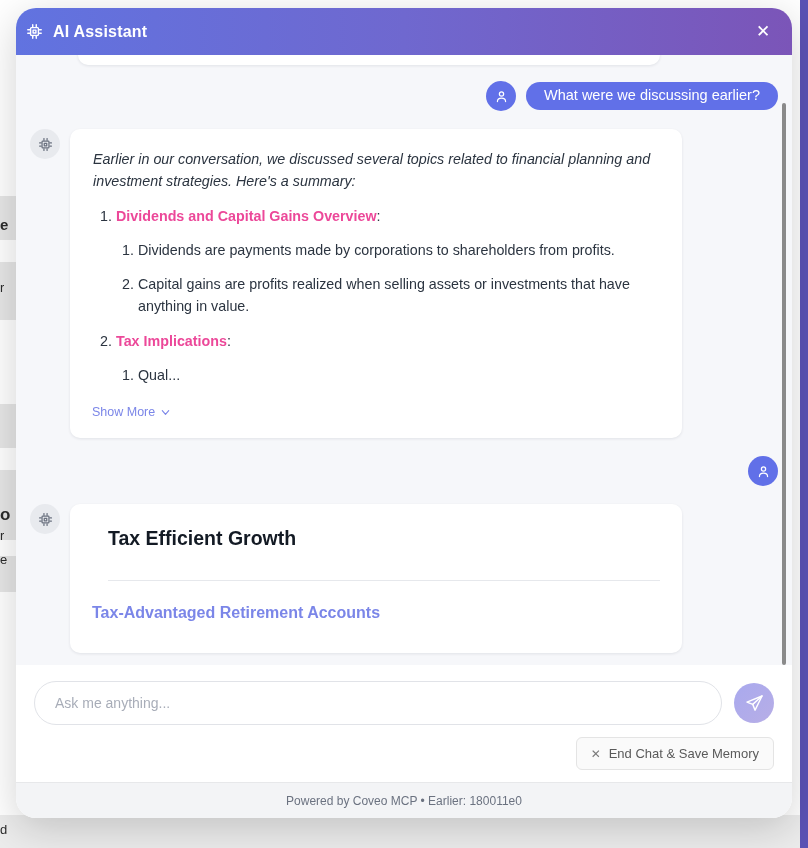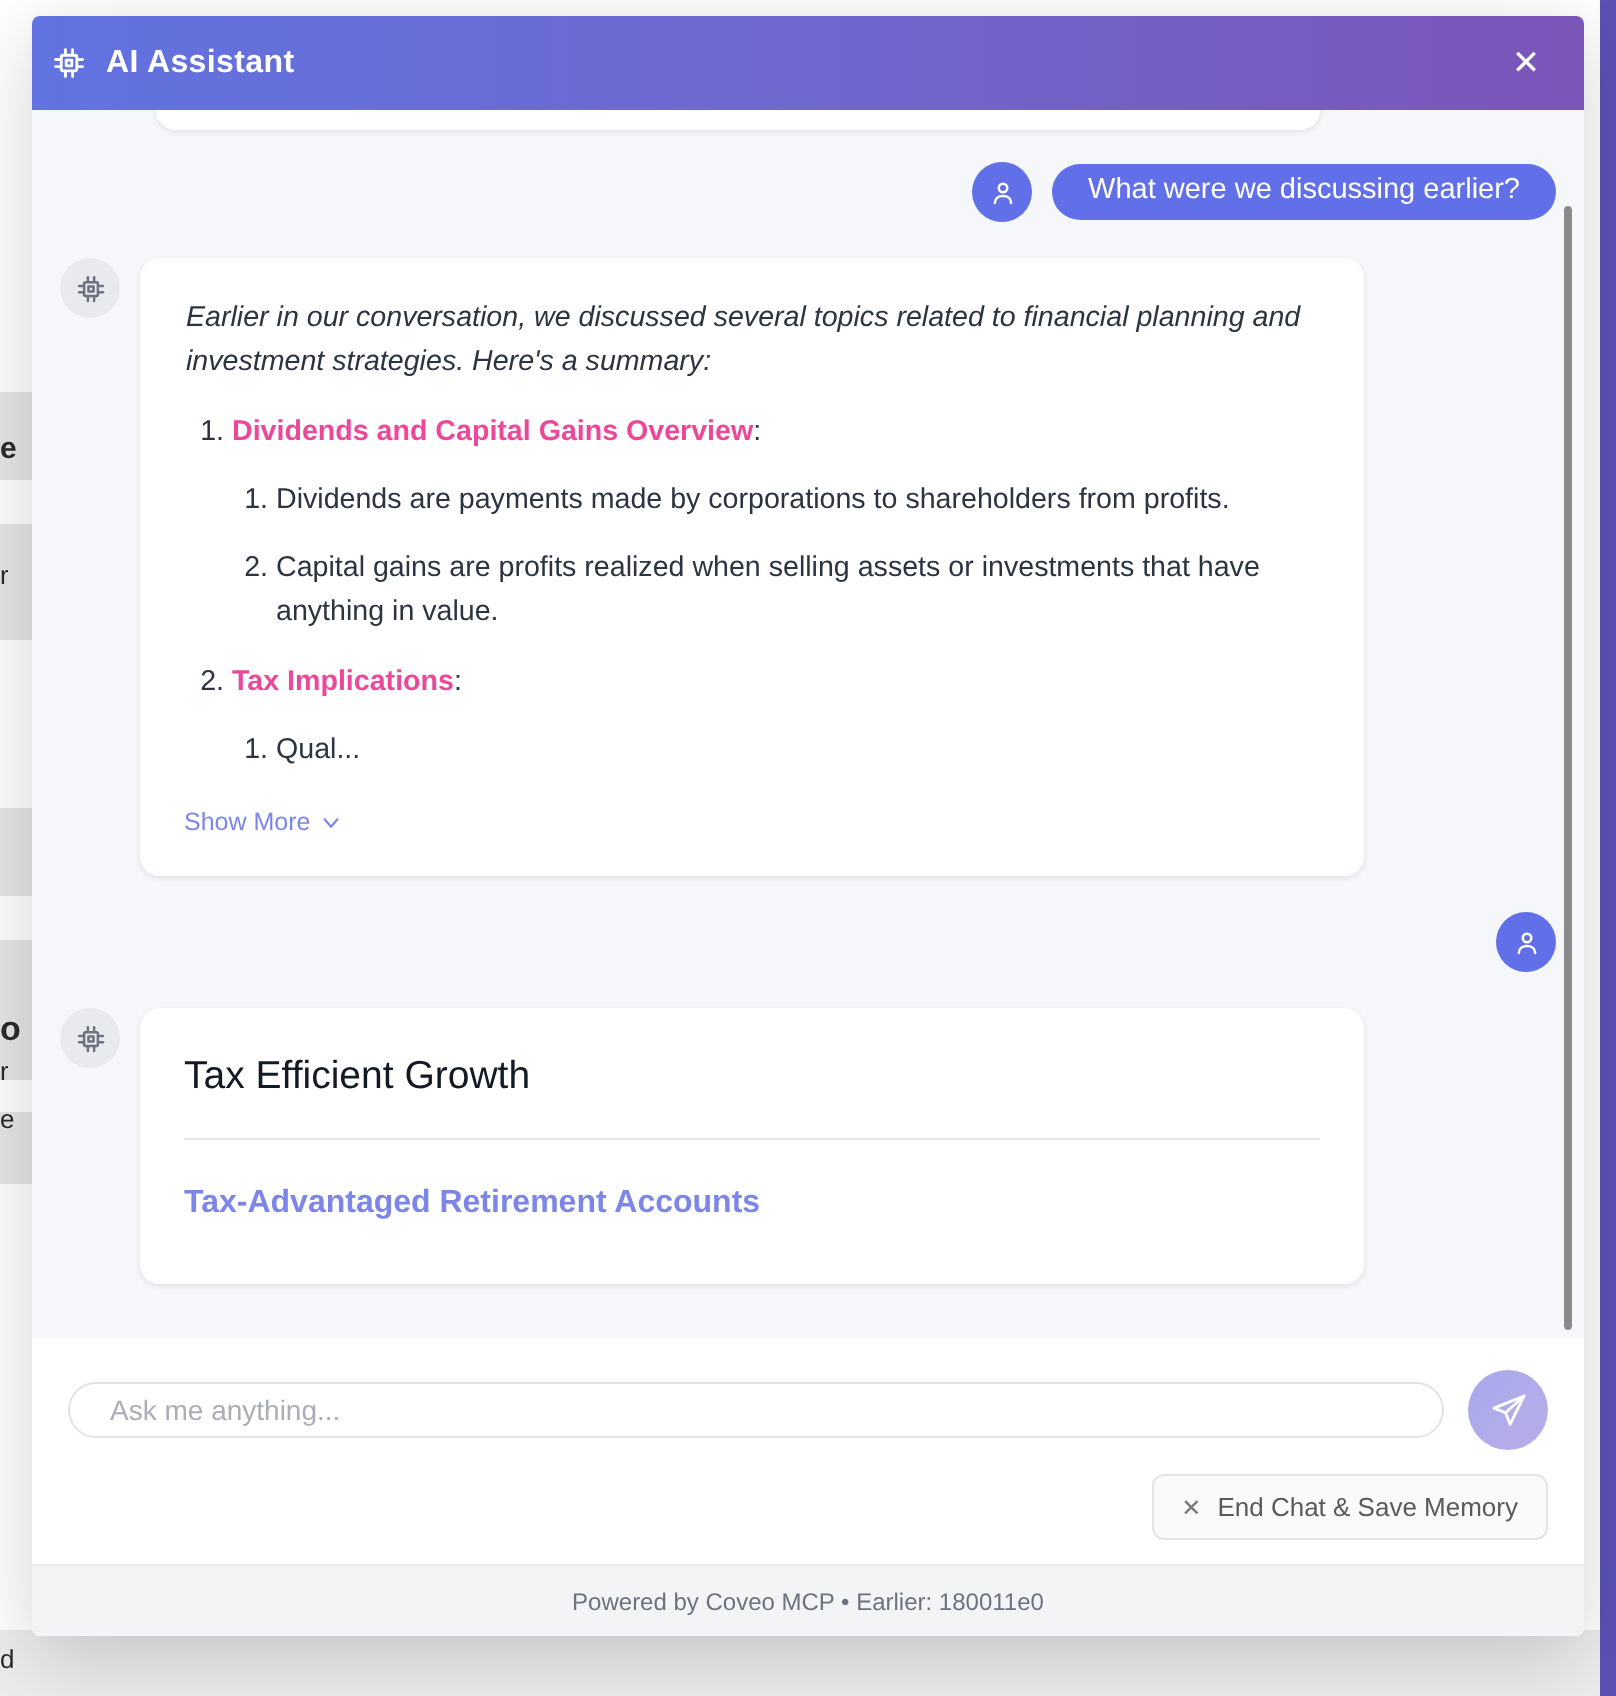--- a/index.html
+++ b/index.html
@@ -50,21 +50,21 @@
   }
 
   
   #assistant-modal {
     position: absolute;
     left: 16px;
     top: 8px;
     width: 776px;
     height: 810px;
     background: #ffffff;
-    border-radius: 4px;
+    border-radius: 20px;
     box-shadow: 0 10px 40px rgba(0,0,0,0.18);
     overflow: hidden;
     display: flex;
     flex-direction: column;
     z-index: 5;
   }
 
   
   #modal-header {
     height: 47px;
@@ -171,24 +171,24 @@
     padding: 20px 22px 16px 22px;
     width: 612px;
     color: #2b3440;
     font-size: 14.3px;
     line-height: 1.52;
   }
   .card p { margin: 0 0 4px 1px; font-style: italic; }
 
   .card h1.doc-title {
     font-size: 19.5px;
-    font-weight: normal;
+    font-weight: bold;
     color: #131a24;
-    margin: 0 0 12px 0;
-    padding-bottom: 15px;
+    margin: 0 0 12px 16px;
+    padding-bottom: 26px;
     border-bottom: 1px solid #e6e8ec;
   }
   .card h3.section-head {
     color: #7b86e8;
     font-size: 16px;
     font-weight: bold;
     margin: 20px 0 12px 0;
   }
 
   ol.lvl1 { margin: 14px 0 0 0; padding-left: 24px; }
@@ -214,21 +214,21 @@
 
   
   #composer {
     background: #ffffff;
     padding: 16px 18px 12px 18px;
     min-height: 106px;
   }
   #composer-row { display: flex; align-items: center; gap: 12px; }
   #chat-input {
     flex: 1;
-    height: 28px;
+    height: 44px;
     border: 1px solid #e1e3e8;
     border-radius: 22px;
     padding: 0 20px;
     font-size: 14px;
     font-family: "Liberation Sans", sans-serif;
     color: #2b3440;
     outline: none;
     background: #fff;
   }
   #chat-input::placeholder { color: #a8adb8; }

